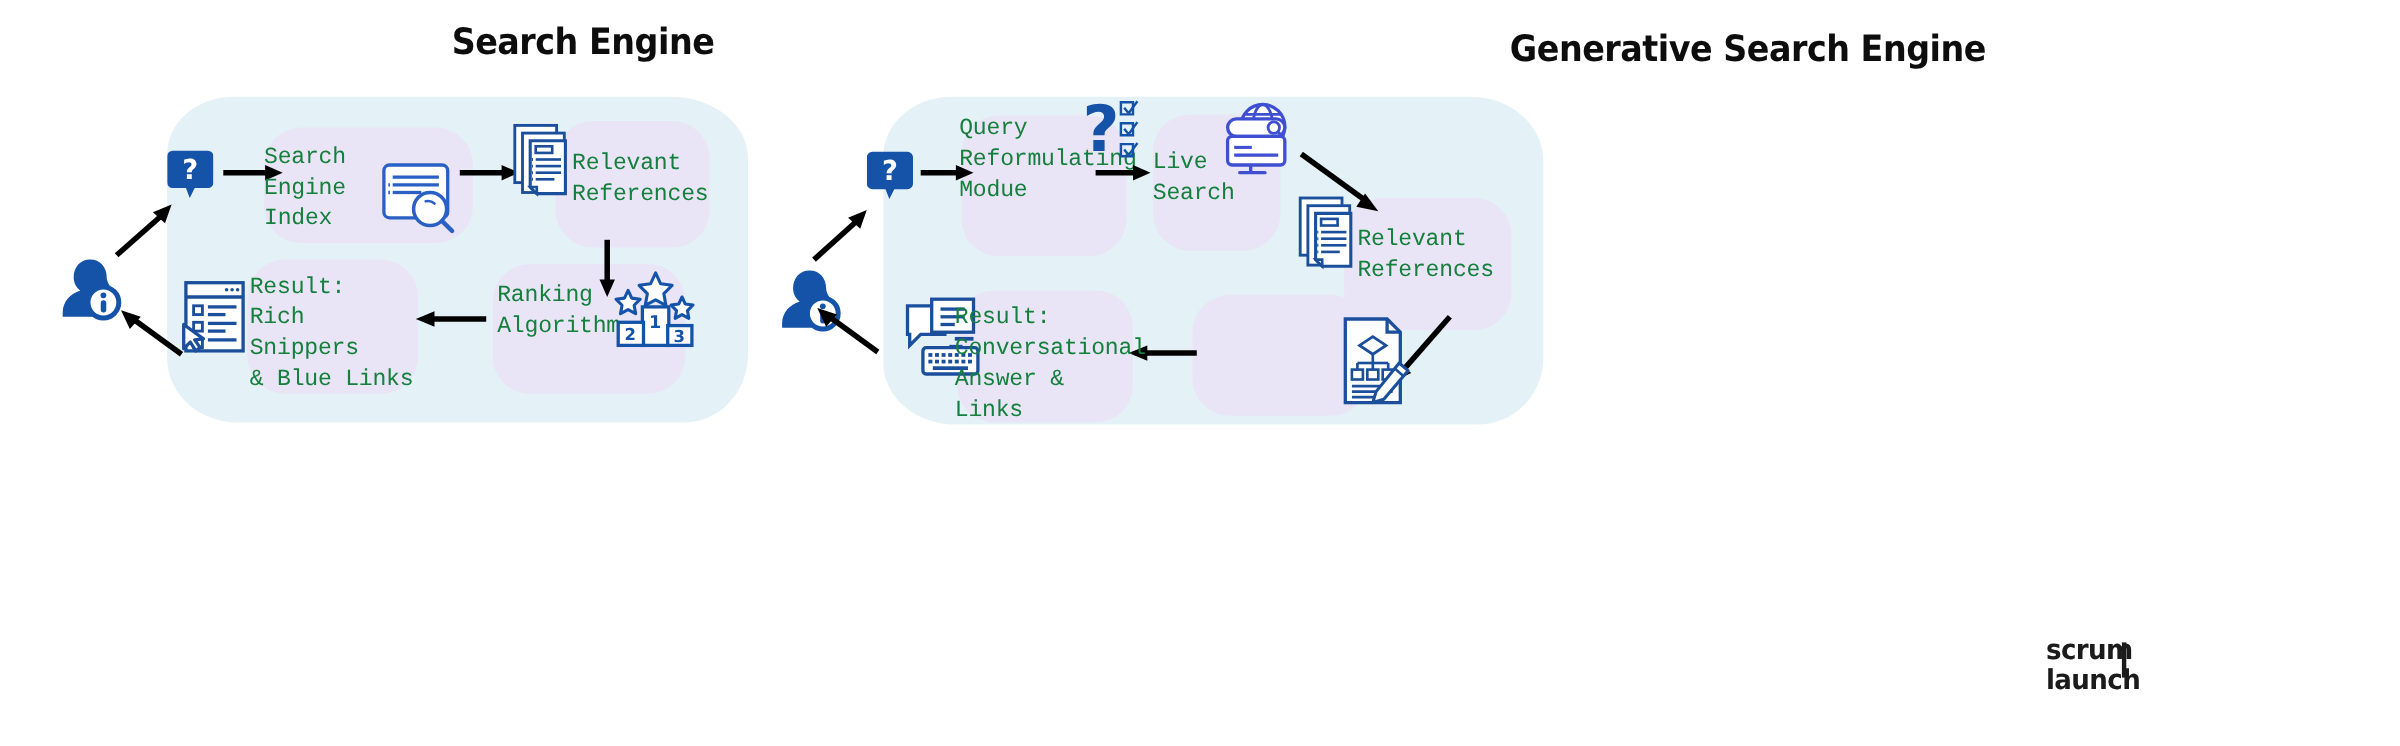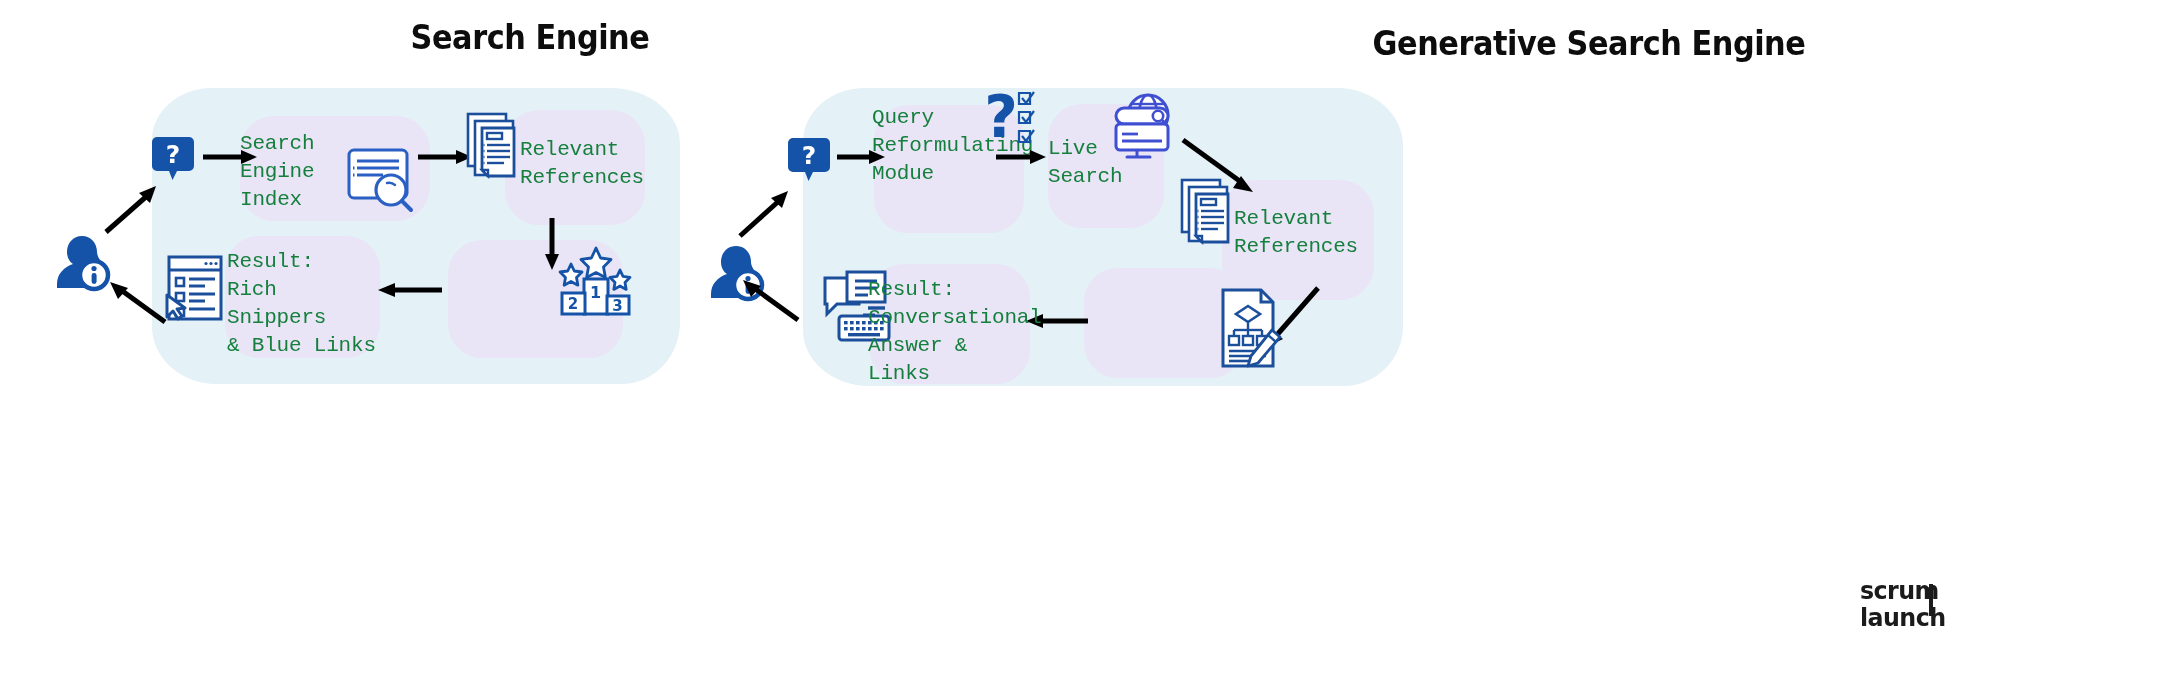--- a/index.html
+++ b/index.html
@@ -201,20 +201,22 @@
   <div class="label" style="left:520px; top:136px; width:126px;">Relevant
 References</div>
 
   <div class="arrow" style="left:543px; top:218px; width:18px; height:54px;">
     <svg width="18" height="54" viewBox="0 0 18 54">
       <line x1="9" y1="0" x2="9" y2="40" stroke="#000" stroke-width="5"></line>
       <polygon points="9,52 2,36 16,36" fill="#000"></polygon>
     </svg>
   </div>
 
+  <div class="label" style="left:452px; top:256px; width:120px;">Ranking
+Algorithm</div>
 
   <div class="icon" style="left:554px; top:246px; width:78px; height:72px;">
     <svg width="78" height="72" viewBox="0 0 78 72">
       <polygon points="42,2 46.6,12 57,13.4 49.5,21 51.4,31.6 42,26.6 32.6,31.6 34.5,21 27,13.4 37.4,12" fill="#ffffff" stroke="#1553a8" stroke-width="2.8" stroke-linejoin="round"></polygon>
       <polygon points="17,18 20.3,25 28,26 22.5,31.5 23.9,39.2 17,35.5 10.1,39.2 11.5,31.5 6,26 13.7,25" fill="#ffffff" stroke="#1553a8" stroke-width="2.8" stroke-linejoin="round"></polygon>
       <polygon points="66,24 69,30.4 76,31.3 71,36.4 72.2,43.4 66,40 59.8,43.4 61,36.4 56,31.3 63,30.4" fill="#ffffff" stroke="#1553a8" stroke-width="2.8" stroke-linejoin="round"></polygon>
       <rect x="30" y="33" width="24" height="35" fill="#ffffff" stroke="#1553a8" stroke-width="3"></rect>
       <rect x="8" y="47" width="23" height="21" fill="#ffffff" stroke="#1553a8" stroke-width="3"></rect>
       <rect x="53" y="50" width="22" height="18" fill="#ffffff" stroke="#1553a8" stroke-width="3"></rect>
       <text x="41.5" y="52" text-anchor="middle" font-family="DejaVu Sans, sans-serif" font-size="16" font-weight="bold" fill="#1553a8">1</text>

